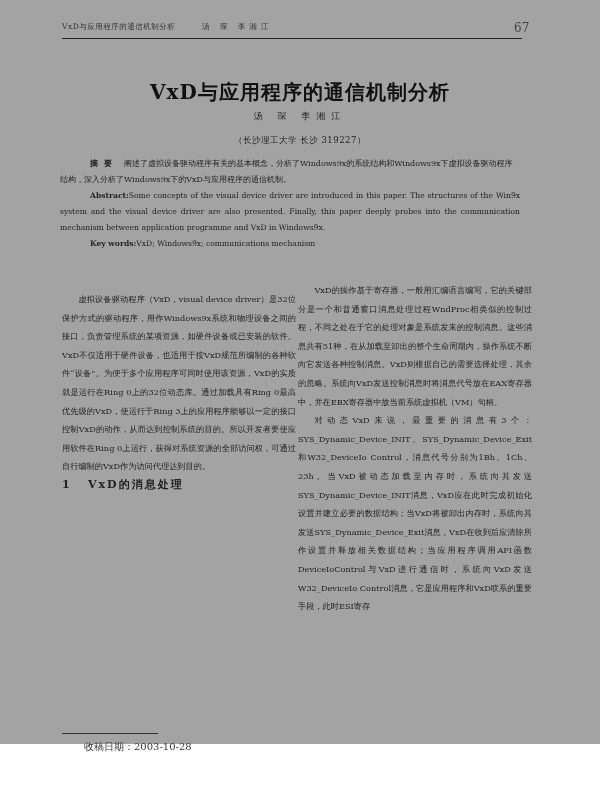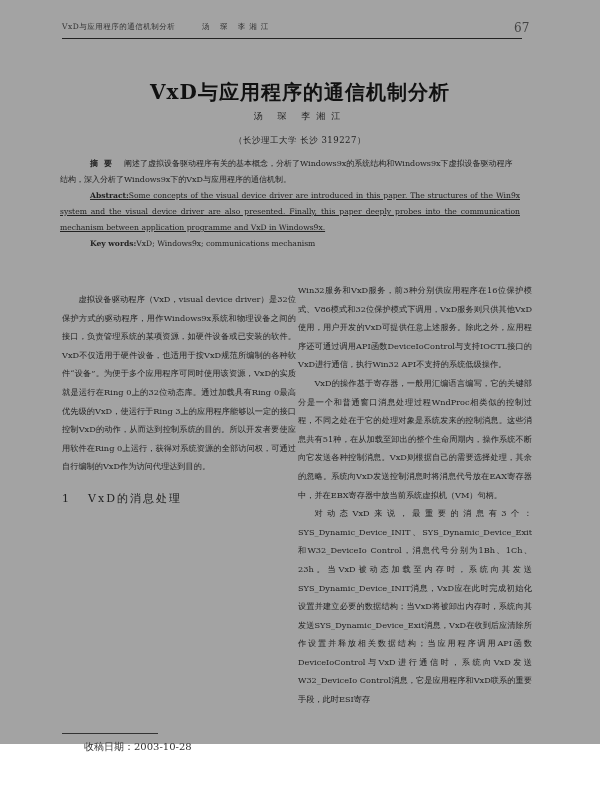--- a/index.html
+++ b/index.html
@@ -37,39 +37,39 @@
   }
 
   .abstract-block {
     position: absolute; left: 60px; top: 155px; width: 460px;
     font-size: 8px; line-height: 16px; color: #222;
   }
   .abstract-block p { margin: 0; }
   .abs-zh { text-indent: 30px; }
   .abs-label { font-weight: bold; letter-spacing: 6px; margin-right: 6px; }
   .kw-label { font-weight: bold; letter-spacing: 1px; margin-right: 8px; }
-  .abs-en { text-indent: 30px; font-size: 7.6px; text-align: justify; text-decoration: underline; }
+  .abs-en { text-indent: 30px; font-size: 7.6px; text-align: justify; }
   .abs-en .lab, .kw-en .lab { font-weight: bold; }
   .kw-zh, .kw-en { padding-left: 30px; }
   .kw-en { font-size: 7.6px; }
 
   .col {
     position: absolute; top: 290px; width: 234px;
     font-size: 8.2px; line-height: 18.6px; color: #222; text-align: justify;
   }
   .col-left { left: 62px; }
   .col-right { left: 298px; top: 281px; }
   .col p { margin: 0; text-indent: 2em; }
   .col p.noindent { text-indent: 0; }
   .section-heading {
     font-size: 11px; font-weight: normal; margin: 0 0 8px 0; letter-spacing: 2px;
   }
   .section-heading .num { display: inline-block; width: 26px; }
   .h0 { margin-bottom: 6px; }
-  .h1 { margin-top: 14px; margin-bottom: 6px; }
+  .h1 { margin-bottom: 6px; font-weight: bold; }
 
   .footnote-rule {
     position: absolute; left: 62px; top: 733px; width: 96px; border-top: 1px solid #333;
   }
   .footnote {
     position: absolute; left: 84px; top: 740px; font-size: 10px; color: #333;
   }
 </style>
 </head>
 <body>
@@ -100,21 +100,20 @@
   </div>
 
   <div class="col col-left">
     <p>虚拟设备驱动程序（VxD，visual device driver）是32位保护方式的驱动程序，用作Windows9x系统和物理设备之间的接口，负责管理系统的某项资源，如硬件设备或已安装的软件。VxD不仅适用于硬件设备，也适用于按VxD规范所编制的各种软件“设备”。为便于多个应用程序可同时使用该资源，VxD的实质就是运行在Ring 0上的32位动态库。通过加载具有Ring 0最高优先级的VxD，使运行于Ring 3上的应用程序能够以一定的接口控制VxD的动作，从而达到控制系统的目的。所以开发者要使应用软件在Ring 0上运行，获得对系统资源的全部访问权，可通过自行编制的VxD作为访问代理达到目的。</p>
     <h2 class="section-heading h1">
       <span class="num">1</span><span>VxD的消息处理</span>
     </h2>
   </div>
 
   <div class="col col-right">
-    <p class="noindent">Win32服务和VxD服务，前3种分别供应用程序在16位保护模式、V86模式和32位保护模式下调用，VxD服务则只供其他VxD使用，用户开发的VxD可提供任意上述服务。除此之外，应用程序还可通过调用API函数DeviceIoControl与支持IOCTL接口的VxD进行通信，执行Win32 API不支持的系统低级操作。</p>
     <p>VxD的操作基于寄存器，一般用汇编语言编写，它的关键部分是一个和普通窗口消息处理过程WndProc相类似的控制过程，不同之处在于它的处理对象是系统发来的控制消息。这些消息共有51种，在从加载至卸出的整个生命周期内，操作系统不断向它发送各种控制消息。VxD则根据自己的需要选择处理，其余的忽略。系统向VxD发送控制消息时将消息代号放在EAX寄存器中，并在EBX寄存器中放当前系统虚拟机（VM）句柄。</p>
     <p>对动态VxD来说，最重要的消息有3个：SYS_Dynamic_Device_INIT、SYS_Dynamic_Device_Exit和W32_DeviceIo Control，消息代号分别为1Bh、1Ch、23h。当VxD被动态加载至内存时，系统向其发送SYS_Dynamic_Device_INIT消息，VxD应在此时完成初始化设置并建立必要的数据结构；当VxD将被卸出内存时，系统向其发送SYS_Dynamic_Device_Exit消息，VxD在收到后应清除所作设置并释放相关数据结构；当应用程序调用API函数DeviceIoControl与VxD进行通信时，系统向VxD发送W32_DeviceIo Control消息，它是应用程序和VxD联系的重要手段，此时ESI寄存</p>
   </div>
 
   <div class="footnote-rule"></div>
   <div class="footnote">收稿日期：2003-10-28</div>
 
 </div>
 
 </body></html>

